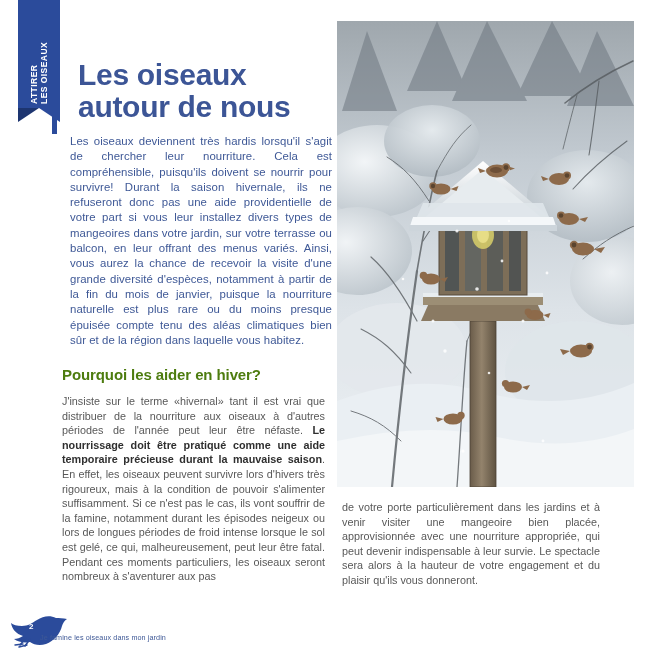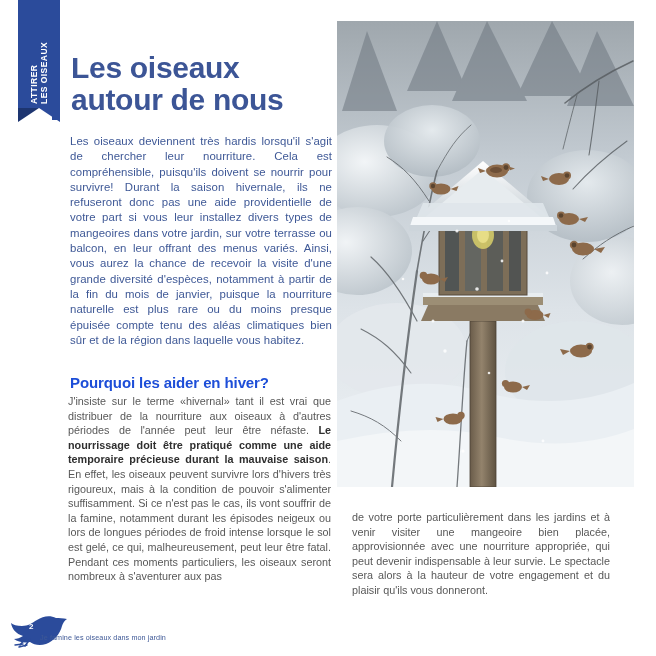--- a/index.html
+++ b/index.html
@@ -45,60 +45,60 @@
     position:absolute;left:52px;top:48px;width:280px;
     display:flex;
   }
   .title-bar{width:5px;background:#2b4b9b;margin-right:10px;flex:0 0 5px;}
   .title{
     color:#3c5596;
     font-size:30px;
     line-height:32px;
     font-weight:bold;
     letter-spacing:-0.3px;
-    margin:4px;
+    margin:11px;
   }
 
   
   .intro{
     position:absolute;left:62px;top:126px;width:262px;
     color:#3e5896;
     font-size:11.4px;
     line-height:15.3px;
     text-align:justify;
     margin:8px;
     letter-spacing:.05px;
   }
 
   
   .subhead{
     position:absolute;left:62px;top:366px;width:265px;
-    color:#1d4ed8;
+    color:#4d7c0f;
     font-size:15px;
     font-weight:bold;
-    margin:8px;
+    margin:0;
     letter-spacing:-0.1px;
   }
 
   
   .col-left{
-    position:absolute;left:68px;top:394px;width:263px;
+    position:absolute;left:62px;top:394px;width:263px;
     color:#585858;
     font-size:10.8px;
     line-height:14.6px;
     text-align:justify;
     margin:0;
   }
   .col-right{
     position:absolute;left:338px;top:496px;width:258px;
     color:#585858;
     font-size:10.8px;
     line-height:14.6px;
     text-align:justify;
-    margin:14px;
+    margin:4px;
   }
   .col-left b, .col-right b{color:#2f2f2f;font-weight:bold;}
 
   
   .photo{
     position:absolute;left:337px;top:21px;width:297px;height:466px;
     overflow:hidden;
     background:#cfd6dd;
   }
   .photo svg{display:block;width:100%;height:100%;}

